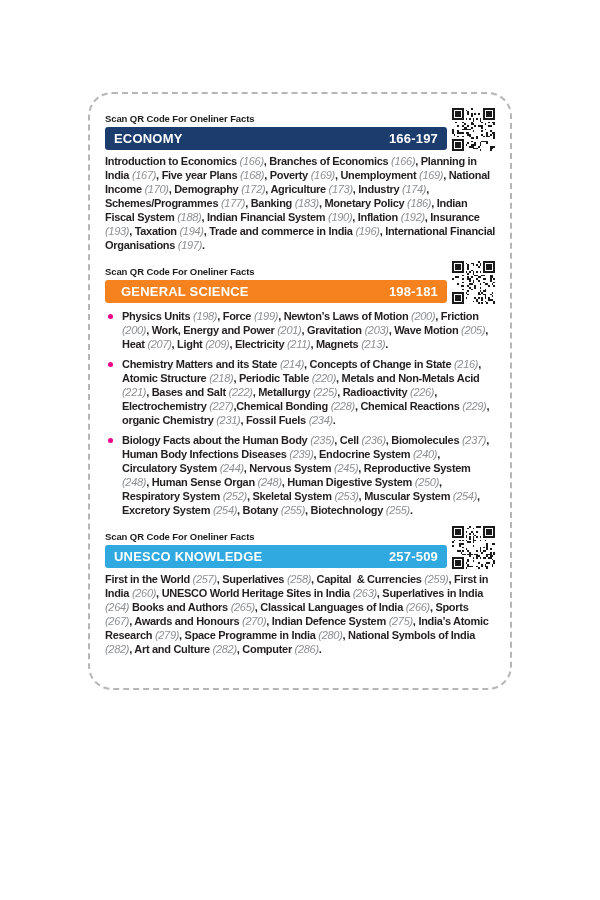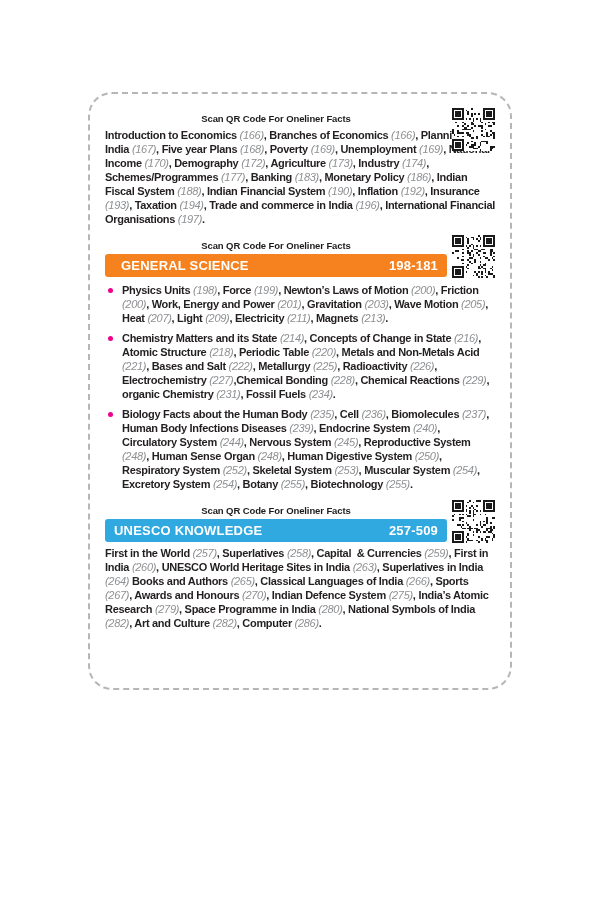--- a/index.html
+++ b/index.html
@@ -9,21 +9,21 @@
     -webkit-font-smoothing:antialiased;
   }
   .card{
     position:absolute;left:88px;top:92px;width:424px;min-height:598px;
     box-sizing:border-box;border:2px dashed #b4b6b8;border-radius:24px;
     padding:19px 15px 18px 15px;background:#ffffff;
   }
   .sec + .sec{margin-top:14px;}
   .sec-head{position:relative;}
   .qr-label{
-    font-size:9.5px;font-weight:bold;color:#1c1c1c;text-align:center;
+    font-size:9.5px;font-weight:bold;color:#1c1c1c;text-align:left;
     margin-right:48px;margin-bottom:3px;letter-spacing:-0.1px;
   }
   .bar{
     height:23px;margin-right:48px;border-radius:3px;
     display:flex;align-items:center;justify-content:space-between;
     padding:0 9px;color:#ffffff;font-weight:bold;font-size:13px;letter-spacing:0.2px;
   }
   .sec-title{white-space:nowrap;}
   .sec-range{white-space:nowrap;}
   .qr{position:absolute;top:-5px;right:0;width:43px;height:43px;background:#ffffff;}
@@ -43,20 +43,24 @@
   .sep{font-weight:bold;}
 </style>
 </head>
 <body>
 
 <div class="card">
   <div id="sections">
   <section class="sec">
     <div class="sec-head">
       <div class="qr-label">Scan QR Code For Oneliner Facts</div>
+      <div class="bar" style="background: rgb(29, 60, 110);">
+        <span class="sec-title">ECONOMY</span>
+        <span class="sec-range">166-197</span>
+      </div>
       <svg class="qr" xmlns="http://www.w3.org/2000/svg" viewBox="0 0 25 25" style="shape-rendering: crispedges;">
             <g fill="#1a1a1a">
               <rect x="0" y="0" width="1" height="1"></rect>
               <rect x="1" y="0" width="1" height="1"></rect>
               <rect x="2" y="0" width="1" height="1"></rect>
               <rect x="3" y="0" width="1" height="1"></rect>
               <rect x="4" y="0" width="1" height="1"></rect>
               <rect x="5" y="0" width="1" height="1"></rect>
               <rect x="6" y="0" width="1" height="1"></rect>
               <rect x="11" y="0" width="1" height="1"></rect>

